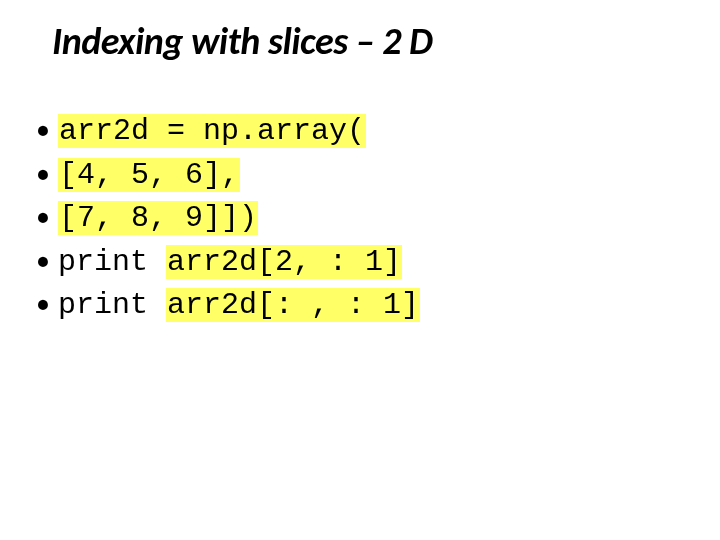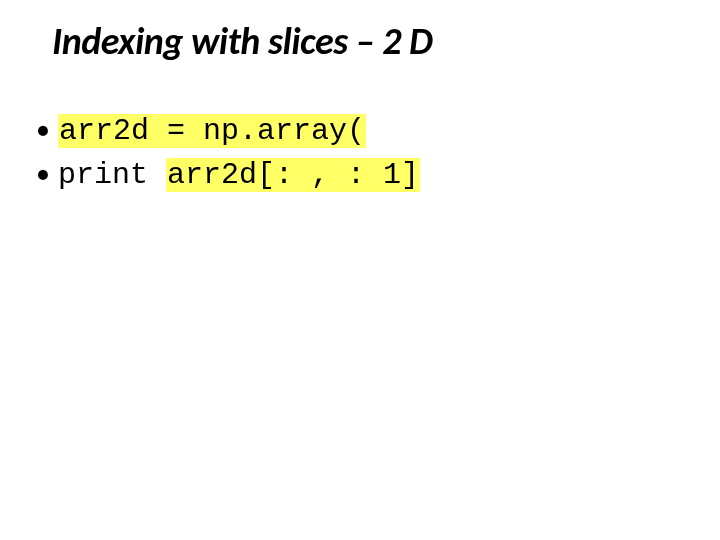--- a/index.html
+++ b/index.html
@@ -20,18 +20,21 @@
 </head>
 <body>
 
 <div class="slide">
   <h1 class="title">Indexing with slices – 2 D</h1>
 
   <div class="content">
     <div class="left">
       <ul class="bullets">
         <li><span class="hl">arr2d = np.array(</span></li>
+        <li><span class="hl">[4, 5, 6],</span></li>
+        <li><span class="hl">[7, 8, 9]])</span></li>
+        <li><span>print </span><span class="hl">arr2d[2, : 1]</span></li>
         <li><span>print </span><span class="hl">arr2d[: , : 1]</span></li>
       </ul>
     </div>
 
   </div>
 </div>
 
 </body></html>

